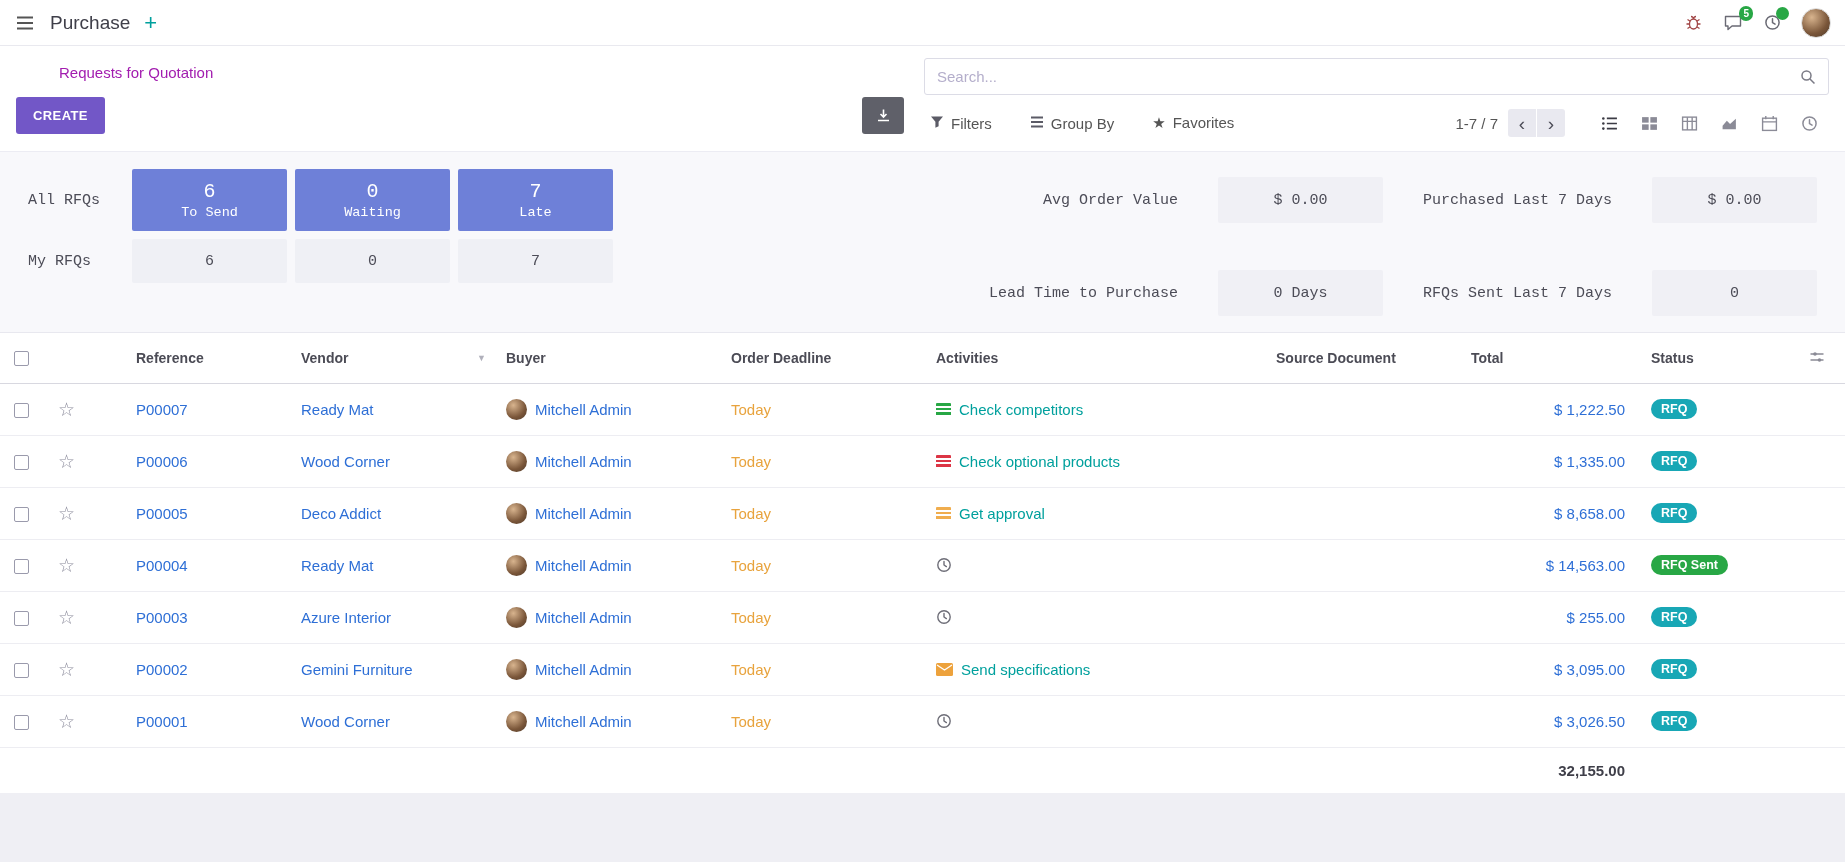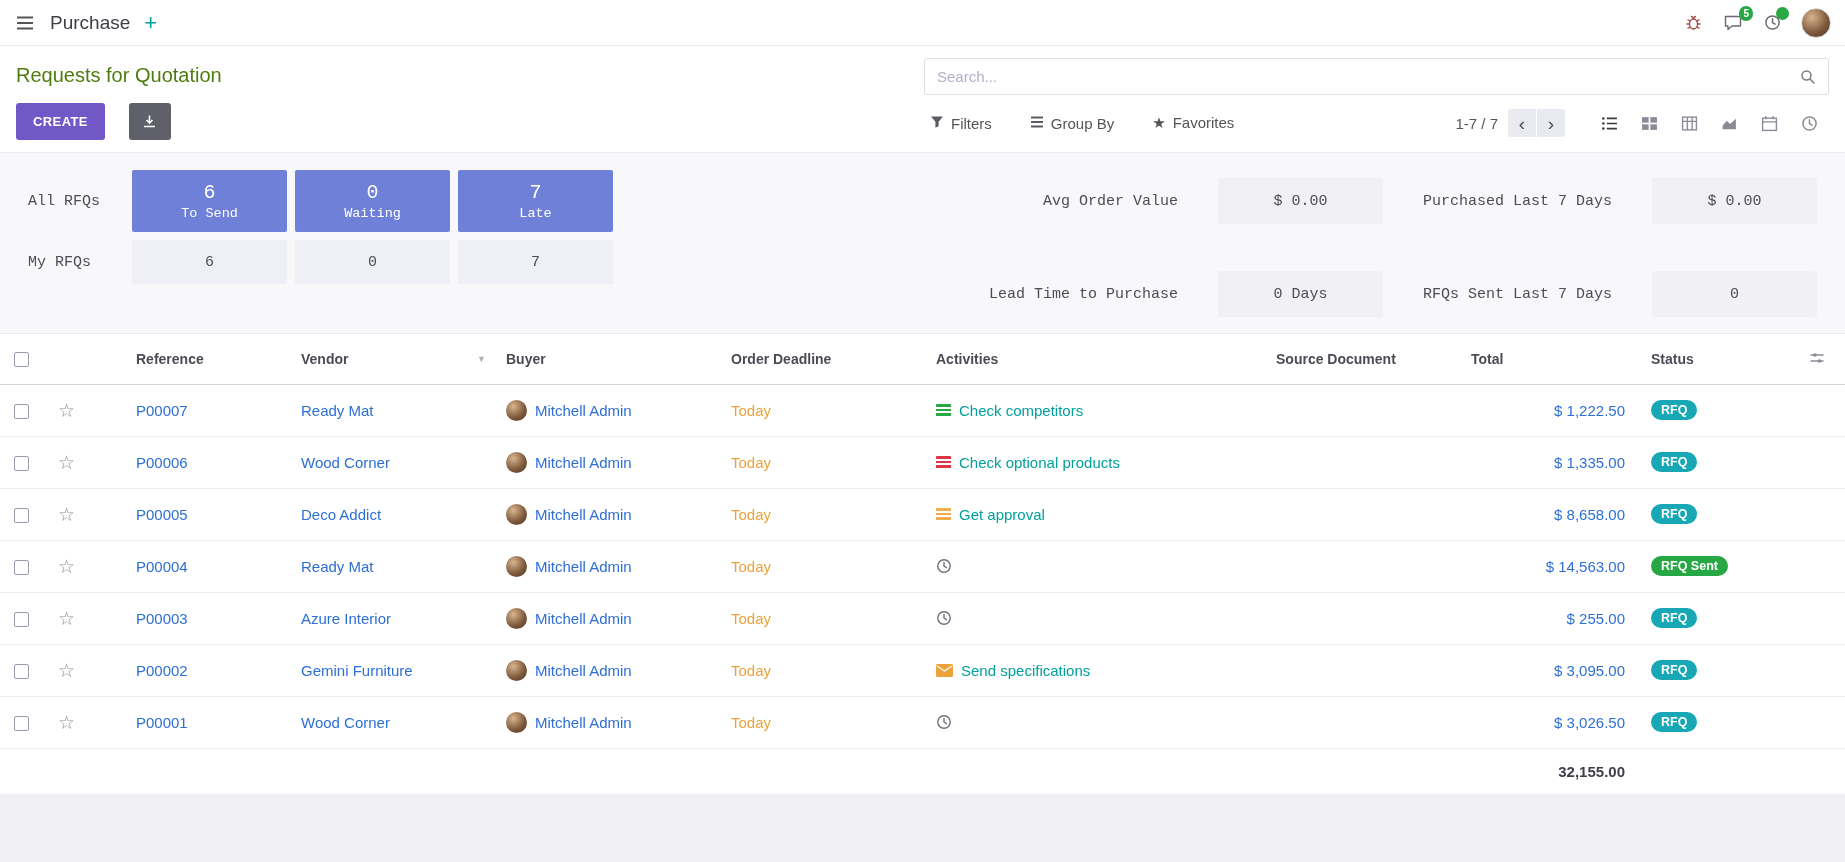--- a/index.html
+++ b/index.html
@@ -24,22 +24,22 @@
   .icon-btn{position:relative;background:none;border:none;padding:2px;cursor:pointer;display:flex;align-items:center;}
   .brand{font-size:19px;color:#3f3f49;cursor:pointer;}
   .nav-add{color:var(--teal-link);font-size:22px;line-height:1;cursor:pointer;}
   .nav-right{margin-left:auto;display:flex;align-items:center;gap:18px;}
   .nav-badge{position:absolute;top:-7px;right:-9px;background:var(--badge-green);color:#fff;font-size:10px;font-weight:bold;padding:1px 4px;border-radius:8px;line-height:1.3;}
   .nav-badge.dot{width:13px;height:13px;padding:0;border-radius:50%;top:-5px;right:-6px;}
   .avatar{width:30px;height:30px;border-radius:50%;border:1px solid #ddd;background:radial-gradient(circle at 35% 30%, #d8b48e, #7a5639 60%, #4e3929);cursor:pointer;}
   
   .control-panel{display:flex;gap:20px;padding:12px 16px;background:#fff;}
   .cp-left{flex:1;display:flex;flex-direction:column;gap:16px;}
-  .page-title{font-size:20px;color:#4d7c0f;margin-top:6px;}
-  .cp-buttons{display:flex;gap:24px;}
+  .page-title{font-size:15px;color:#a21caf;margin-top:6px;margin-left:43px;}
+  .cp-buttons{display:flex;gap:24px;justify-content:space-between;}
   .btn-create{background:var(--primary);color:#fff;border:none;border-radius:3px;height:37px;padding:0 17px;font-size:13px;font-weight:bold;letter-spacing:.4px;cursor:pointer;}
   .btn-export{background:#5f6069;border:none;border-radius:3px;width:42px;height:37px;display:flex;align-items:center;justify-content:center;cursor:pointer;}
   .cp-right{width:905px;display:flex;flex-direction:column;gap:12px;}
   .searchbar{display:flex;align-items:center;height:37px;border:1px solid #dcdce6;border-radius:3px;background:#fff;padding:16px 10px;}
   .searchbar input{flex:1;border:none;outline:none;font-size:15px;color:#555;font-family:inherit;background:transparent;}
   .searchbar input::placeholder{color:#b4aecb;}
   .cp-controls{display:flex;align-items:center;}
   .filter-group{display:flex;align-items:center;gap:26px;}
   .text-btn{display:flex;align-items:flex-start;gap:7px;background:none;border:none;font-size:15px;color:#555;cursor:pointer;}
   .star-glyph{font-size:15px;color:#555;}

